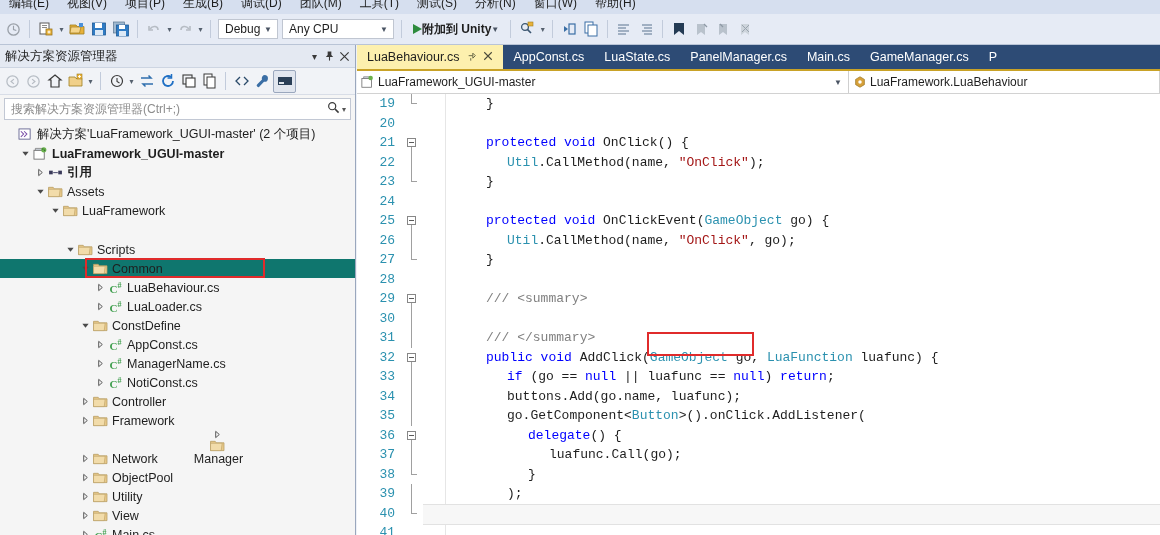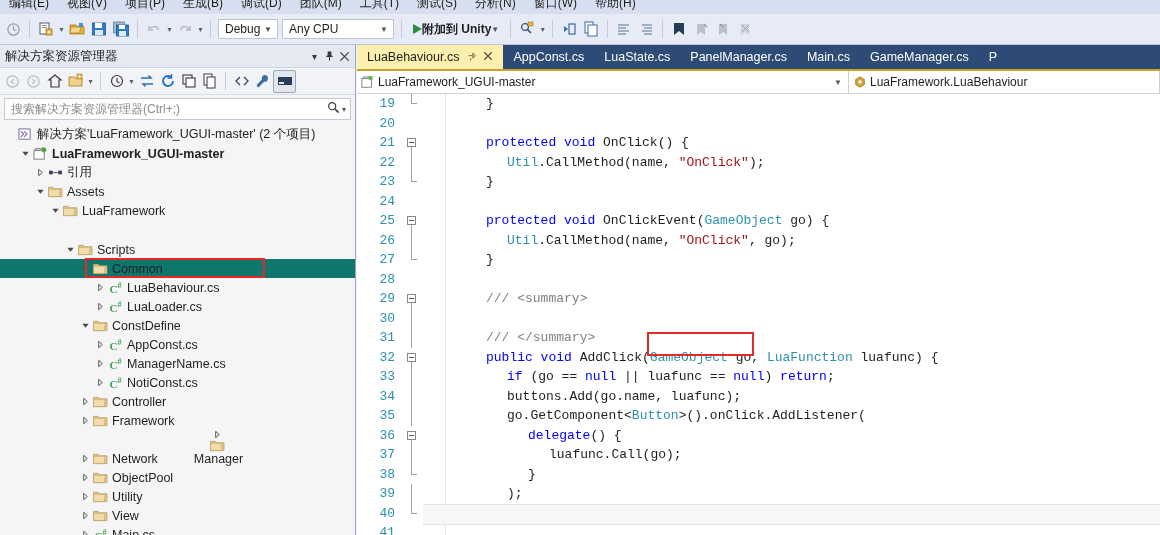--- a/index.html
+++ b/index.html
@@ -422,21 +422,21 @@
             <svg width="15" height="14" viewBox="0 0 16 15">
               <rect x="1" y="3.5" width="11" height="9.5" fill="#fff" stroke="#6a6a6a" stroke-width="0.9"></rect>
               <path d="M2.5 1.5h7l2 2h-9z" fill="#cfd6df" stroke="#6a6a6a" stroke-width="0.7"></path>
               <circle cx="11.5" cy="3" r="2.8" fill="#6ab04c"></circle>
               <circle cx="10.5" cy="2.2" r="0.8" fill="#2f6f2f"></circle>
               <circle cx="12.4" cy="3.4" r="0.8" fill="#2f6f2f"></circle>
             </svg>
           </span>
           <span class="lbl">LuaFramework_UGUI-master</span>
         </div>
-        <div class="row" style="padding-left: 34px;">
+        <div class="row" style="padding-left: 34px; font-weight: bold;">
           <span class="exp">
             <svg width="9" height="9" viewBox="0 0 10 10">
               <path d="M3 1.5l4 3.5-4 3.5z" fill="none" stroke="#4a4a4a" stroke-width="1"></path>
             </svg>
           </span>
           <span class="ico">
             <svg width="15" height="11" viewBox="0 0 16 12">
               <rect x="1" y="4" width="4" height="4" fill="#3a3a5a"></rect>
               <rect x="11" y="4" width="4" height="4" fill="#3a3a5a"></rect>
               <rect x="5.5" y="5.5" width="5" height="1.2" fill="#5a5a7a"></rect>

